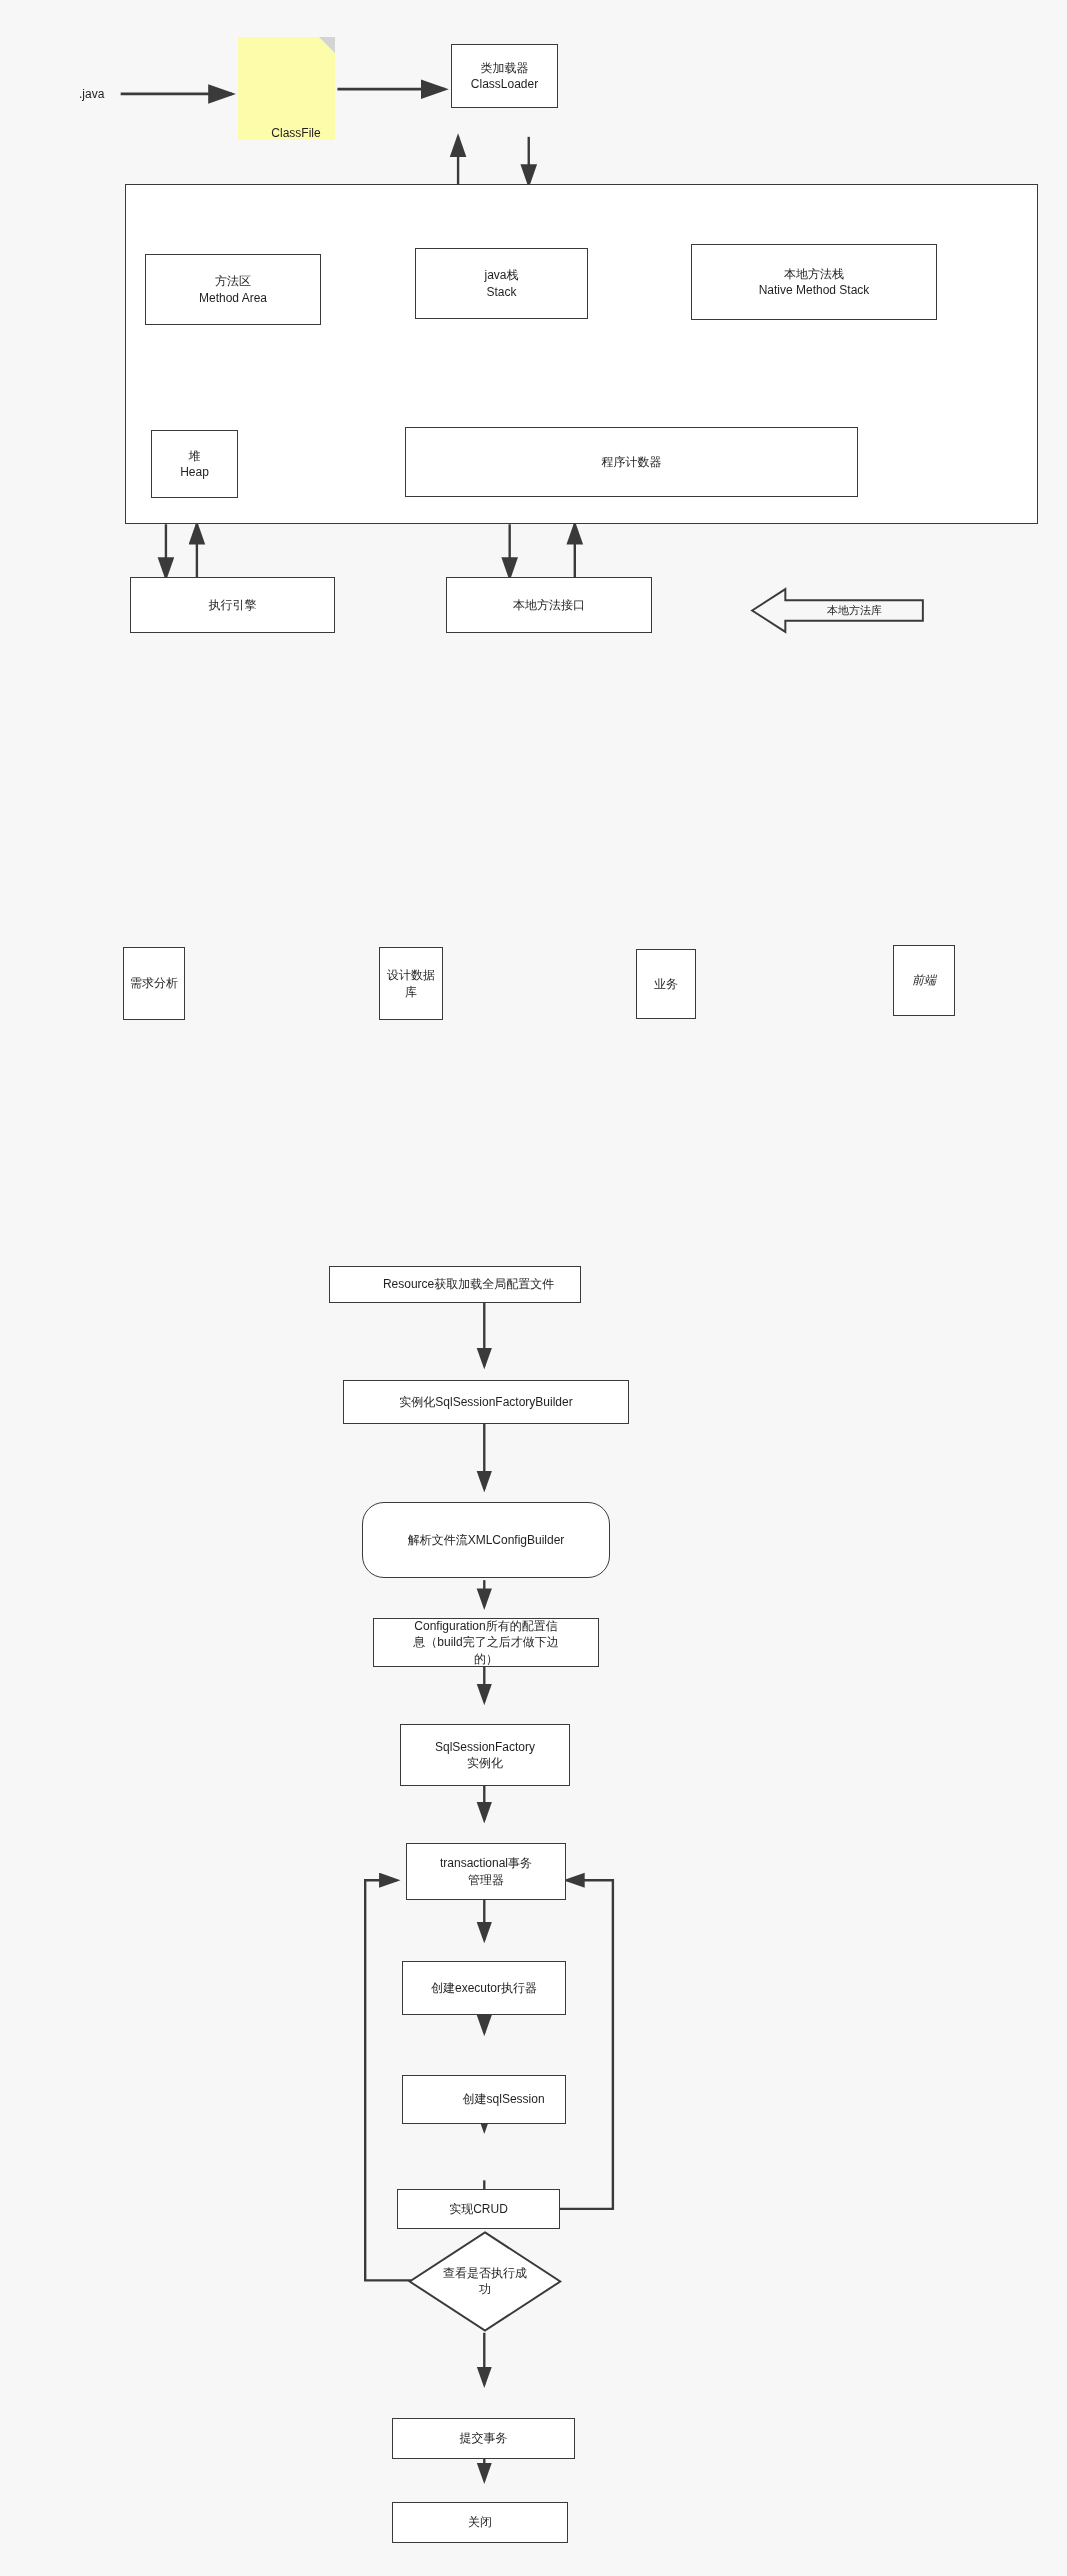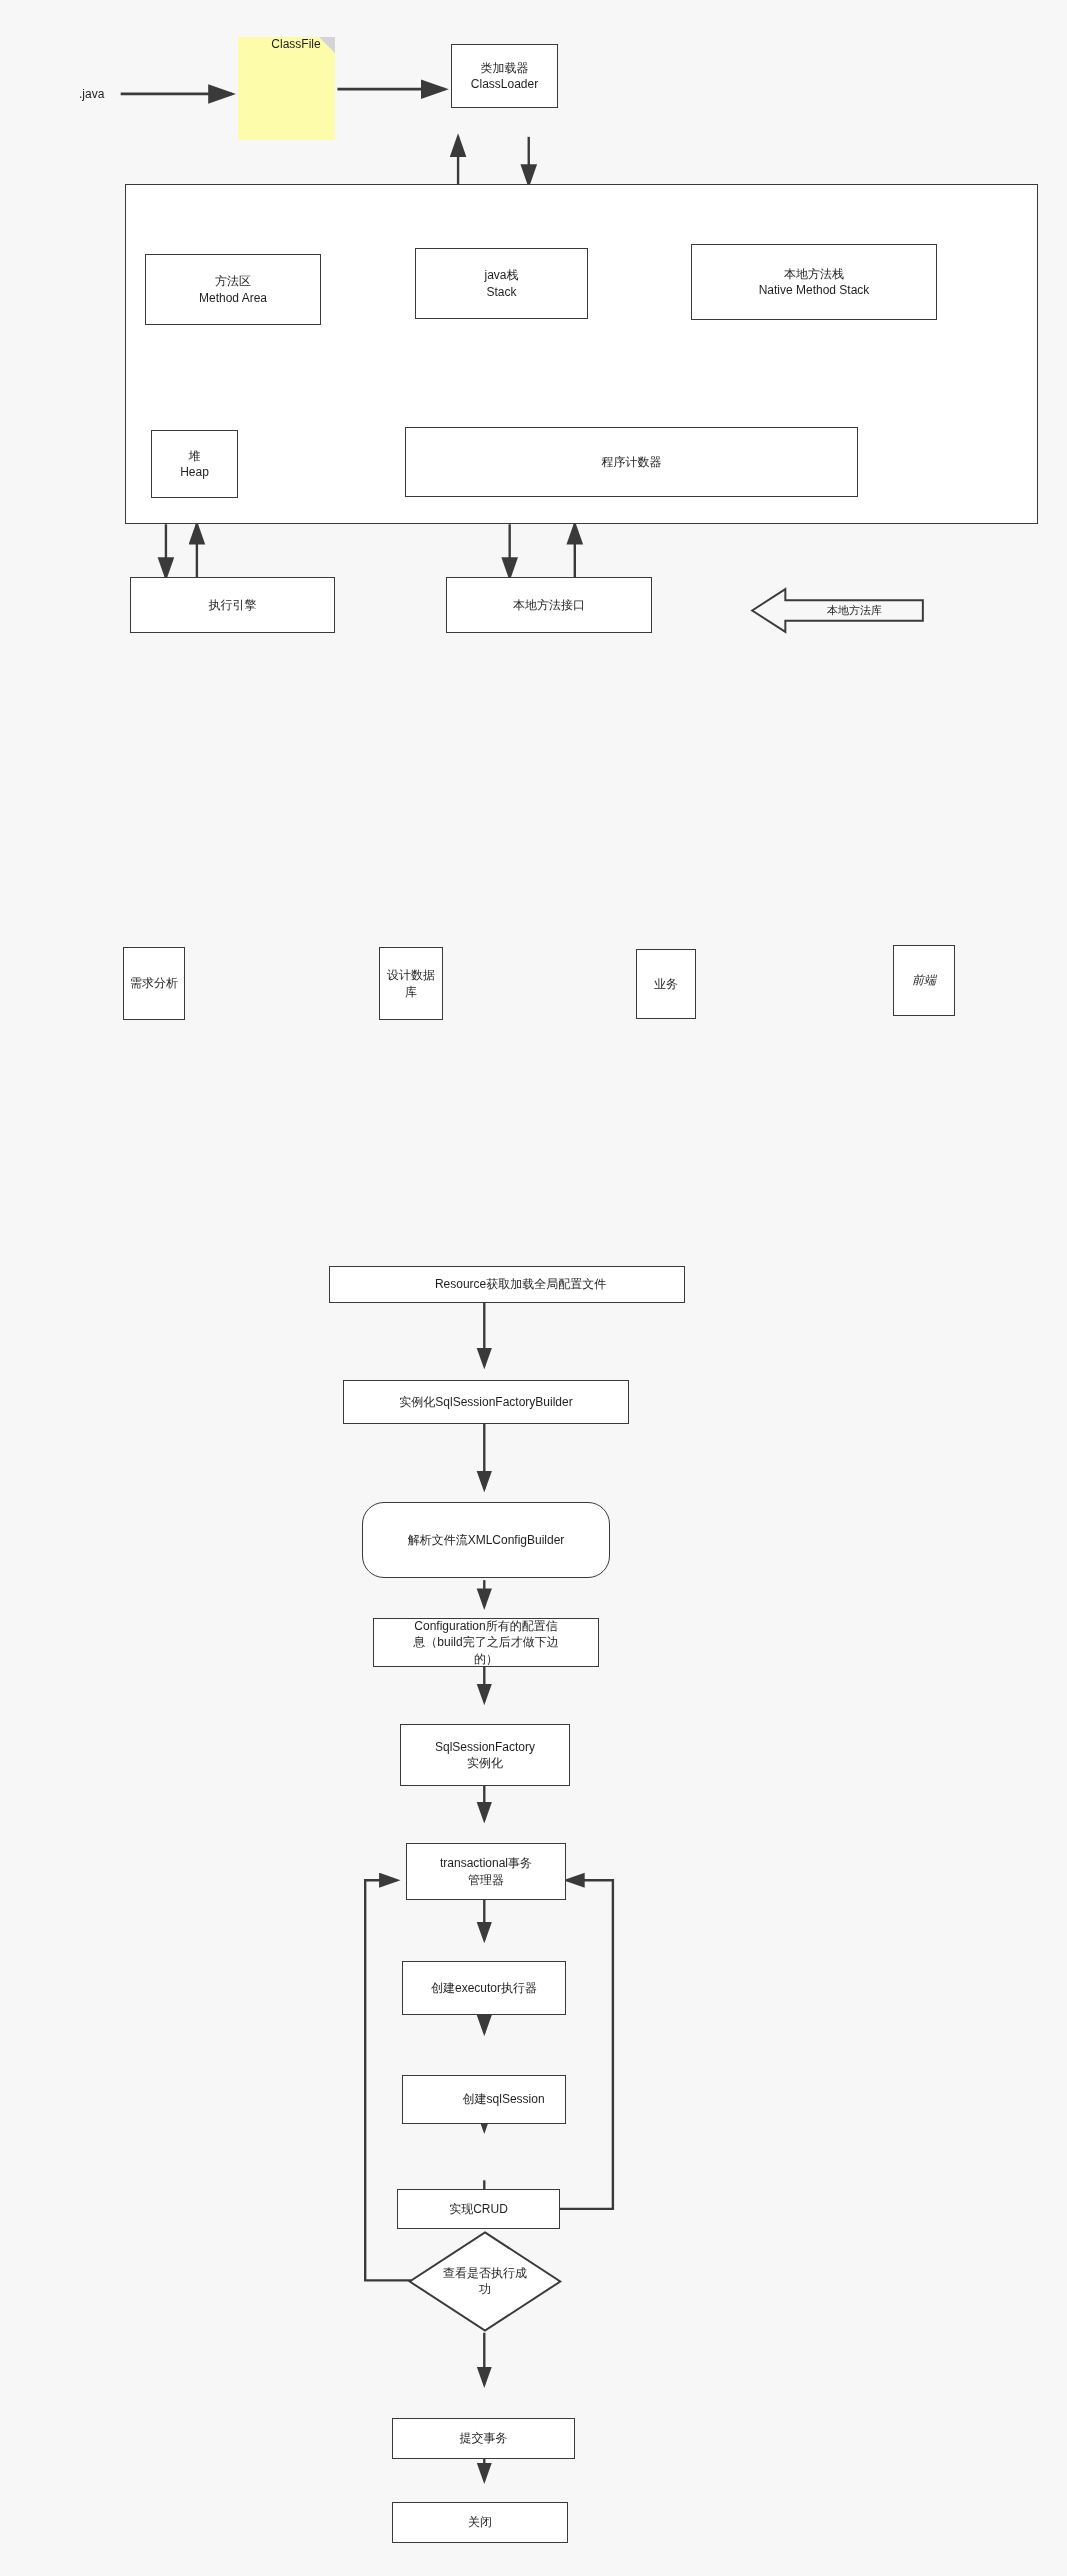--- a/index.html
+++ b/index.html
@@ -44,21 +44,21 @@
     font-size: 12px;
     color: #1f1f1f;
     white-space: pre-line;
     line-height: 1.35;
   }
   .classfile {
     position: absolute;
     box-sizing: border-box;
     background: #fdfcab;
     display: flex;
-    align-items: flex-start;
+    align-items: flex-end;
     justify-content: center;
     font-size: 12px;
     color: #1f1f1f;
     padding-left: 19px;
   }
   .classfile .fold {
     position: absolute;
     top: 0;
     right: 0;
     width: 0;
@@ -194,21 +194,21 @@
   </div>
 
   <div class="node" style="left:123px; top:947px; width:62px; height:73px;">需求分析</div>
 
   <div class="node" style="left:379px; top:947px; width:64px; height:73px;">设计数据库</div>
 
   <div class="node" style="left:636px; top:949px; width:60px; height:70px;">业务</div>
 
   <div class="node" style="left:893px; top:945px; width:62px; height:71px;font-style:italic;">前端</div>
 
-  <div class="node" style="left:329px; top:1266px; width:356px; height:37px;padding-left:32px;">Resource获取加载全局配置文件</div>
+  <div class="node" style="left:329px; top:1266px; width:252px; height:37px;padding-left:32px;">Resource获取加载全局配置文件</div>
 
   <div class="node" style="left:343px; top:1380px; width:286px; height:44px;">实例化SqlSessionFactoryBuilder</div>
 
   <div class="node" style="left:362px; top:1502px; width:248px; height:76px;border-radius:22px;">解析文件流XMLConfigBuilder</div>
 
   <div class="node" style="left:373px; top:1618px; width:226px; height:49px;">Configuration所有的配置信
 息（build完了之后才做下边
 的）</div>
 
   <div class="node" style="left:400px; top:1724px; width:170px; height:62px;text-align:center;">SqlSessionFactory

